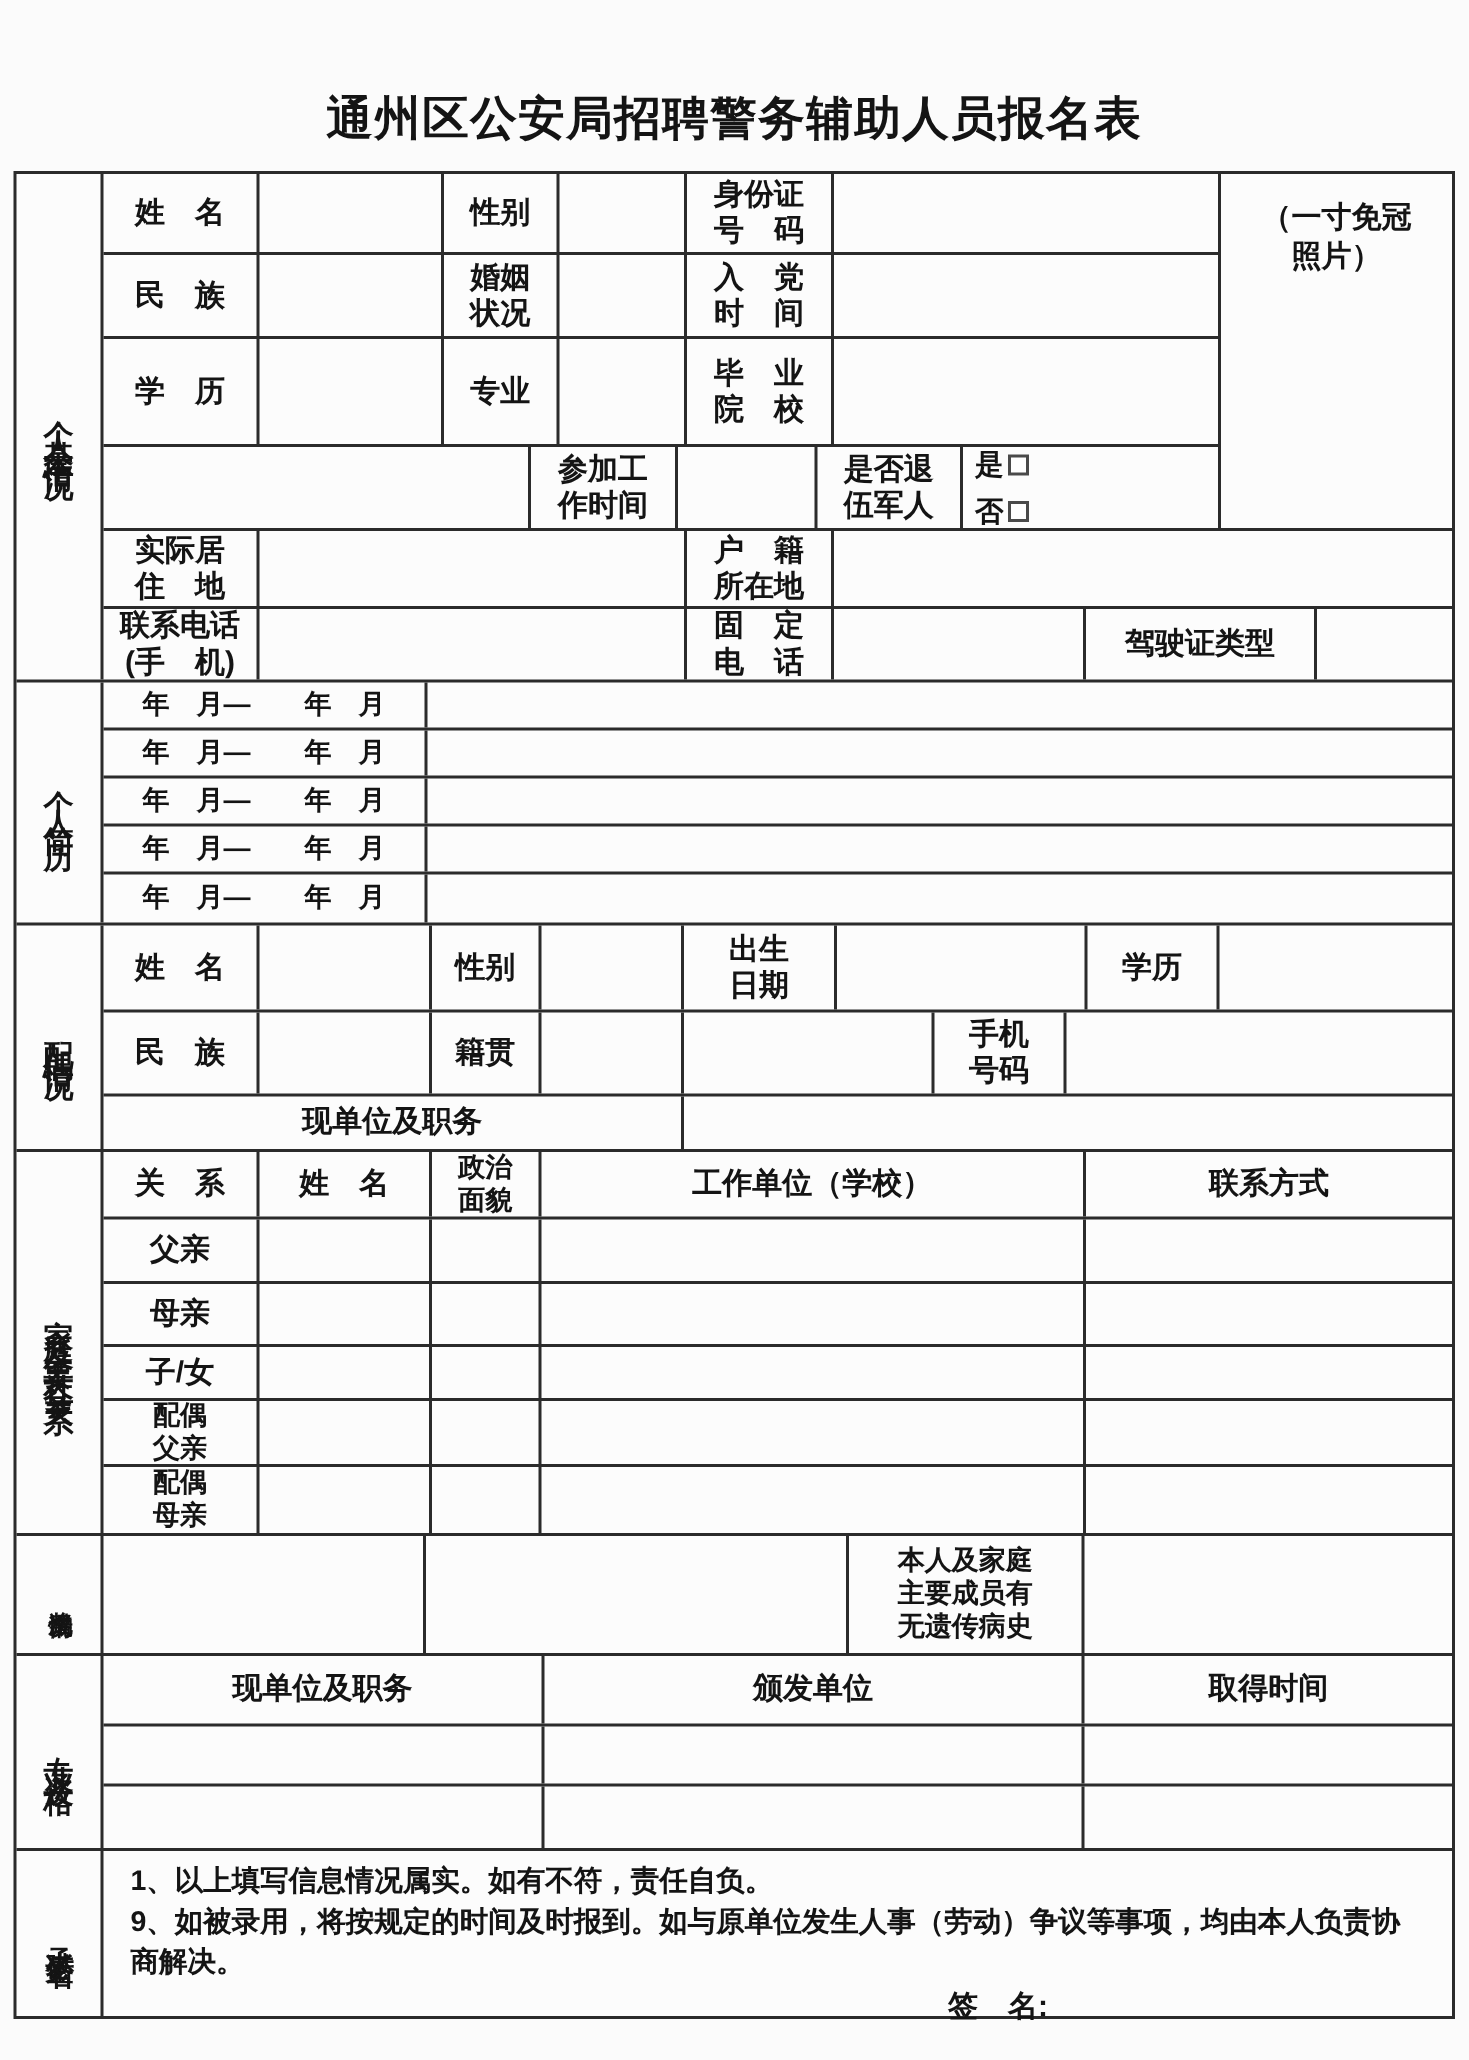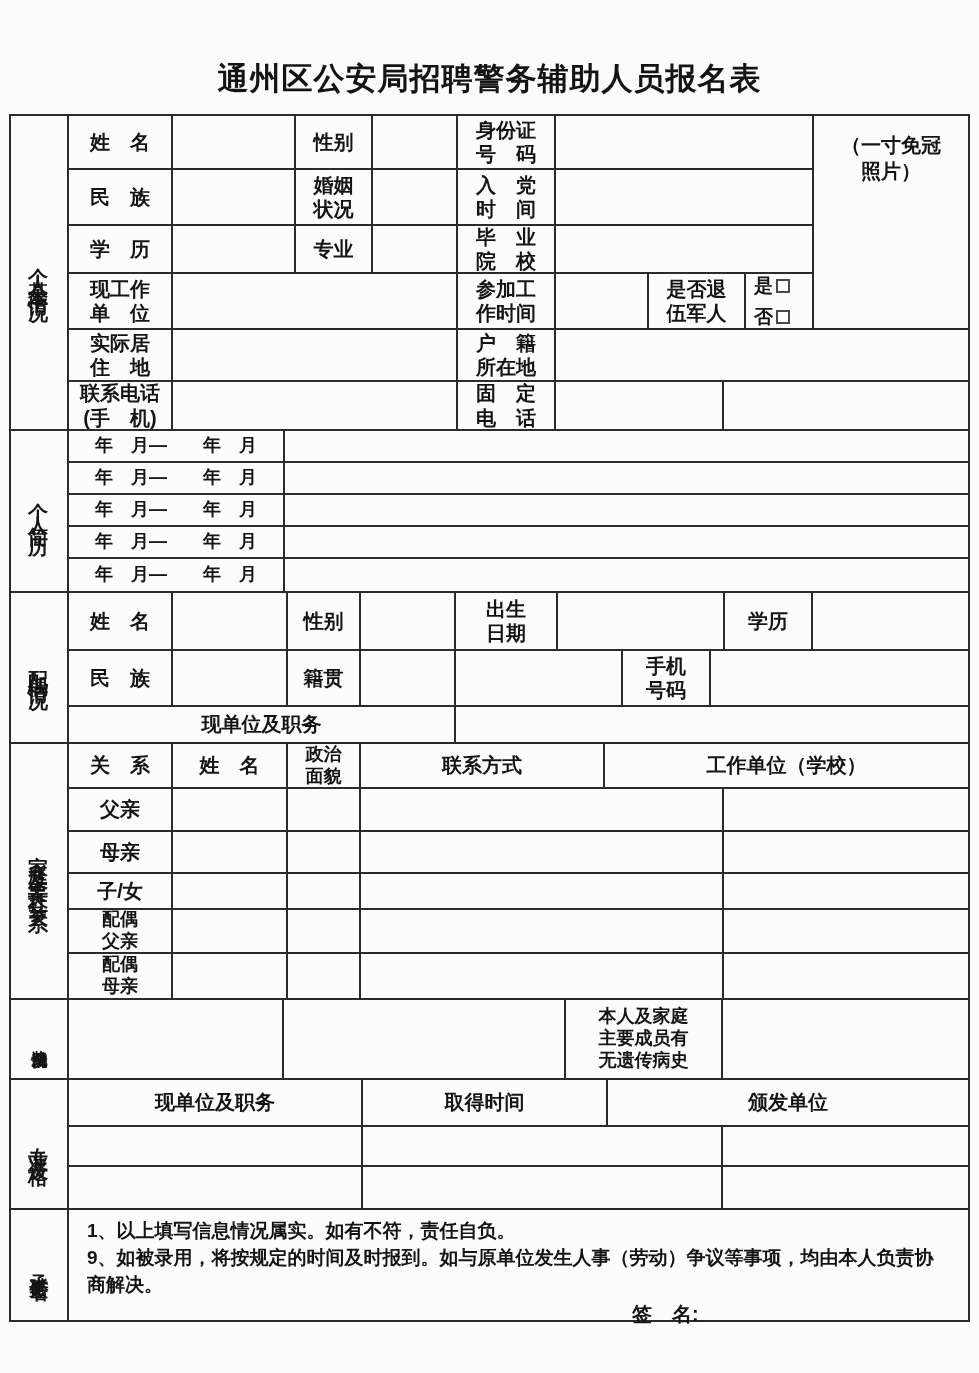--- a/index.html
+++ b/index.html
@@ -123,32 +123,30 @@
             <div class="row" style="height:56px">
               <div class="cell lbl" style="flex:0 0 104px">民　族</div>
               <div class="cell" style="flex:0 0 123px"></div>
               <div class="cell lbl" style="flex:0 0 77px">婚姻
 状况</div>
               <div class="cell" style="flex:0 0 85px"></div>
               <div class="cell lbl" style="flex:0 0 98px">入　党
 时　间</div>
               <div class="cell" style="flex:1"></div>
             </div>
-            <div class="row" style="height:48px">
+            <div class="row" style="height:72px">
               <div class="cell lbl" style="flex:0 0 104px">学　历</div>
               <div class="cell" style="flex:0 0 123px"></div>
               <div class="cell lbl" style="flex:0 0 77px">专业</div>
               <div class="cell" style="flex:0 0 85px"></div>
               <div class="cell lbl" style="flex:0 0 98px">毕　业
 院　校</div>
               <div class="cell" style="flex:1"></div>
             </div>
             <div class="row" style="height:54px">
-              <div class="cell lbl" style="flex:0 0 104px">现工作
-单　位</div>
               <div class="cell" style="flex:0 0 285px"></div>
               <div class="cell lbl" style="flex:0 0 98px">参加工
 作时间</div>
               <div class="cell" style="flex:0 0 93px"></div>
               <div class="cell lbl" style="flex:0 0 97px">是否退
 伍军人</div>
               <div class="cell checkcell" style="flex:1">
                 <span class="checkline">
                   <span>是</span>
                   <span class="cbox"></span>
@@ -173,20 +171,21 @@
 所在地</div>
           <div class="cell" style="flex:1"></div>
         </div>
         <div class="row" style="height:47px">
           <div class="cell lbl" style="flex:0 0 104px">联系电话
 (手　机)</div>
           <div class="cell" style="flex:0 0 285px"></div>
           <div class="cell lbl" style="flex:0 0 98px">固　定
 电　话</div>
           <div class="cell" style="flex:0 0 168px"></div>
+          <div class="cell lbl" style="flex:0 0 154px">驾驶证类型</div>
           <div class="cell" style="flex:1"></div>
         </div>
       </div>
     </div>
 
     <div class="section">
       <div class="seclabel wide">个人简历</div>
       <div class="cells">
         <div class="row" style="height:32px">
           <div class="cell lbl sm" style="flex:0 0 216px">年　月—　　年　月</div>
@@ -243,22 +242,22 @@
     </div>
 
     <div class="section">
       <div class="seclabel">家庭及主要社会关系</div>
       <div class="cells">
         <div class="row" style="height:45px">
           <div class="cell lbl" style="flex:0 0 104px">关　系</div>
           <div class="cell lbl" style="flex:0 0 115px">姓　名</div>
           <div class="cell lbl sm" style="flex:0 0 73px">政治
 面貌</div>
+          <div class="cell lbl" style="flex:0 0 363px">工作单位（学校）</div>
           <div class="cell lbl" style="flex:1">联系方式</div>
-          <div class="cell lbl" style="flex:0 0 363px">工作单位（学校）</div>
         </div>
         <div class="row" style="height:43px">
           <div class="cell lbl" style="flex:0 0 104px">父亲</div>
           <div class="cell" style="flex:0 0 115px"></div>
           <div class="cell" style="flex:0 0 73px"></div>
           <div class="cell" style="flex:0 0 363px"></div>
           <div class="cell" style="flex:1"></div>
         </div>
         <div class="row" style="height:42px">
           <div class="cell lbl" style="flex:0 0 104px">母亲</div>
@@ -306,22 +305,22 @@
           <div class="histval"></div>
         </div>
       </div>
     </div>
 
     <div class="section">
       <div class="seclabel">专业资格</div>
       <div class="cells">
         <div class="row" style="height:47px">
           <div class="cell lbl" style="flex:0 0 294px">现单位及职务</div>
+          <div class="cell lbl" style="flex:0 0 360px">颁发单位</div>
           <div class="cell lbl" style="flex:1">取得时间</div>
-          <div class="cell lbl" style="flex:0 0 360px">颁发单位</div>
         </div>
         <div class="row" style="height:40px">
           <div class="cell" style="flex:0 0 294px"></div>
           <div class="cell" style="flex:0 0 360px"></div>
           <div class="cell" style="flex:1"></div>
         </div>
         <div class="row" style="height:41px">
           <div class="cell" style="flex:0 0 294px"></div>
           <div class="cell" style="flex:0 0 360px"></div>
           <div class="cell" style="flex:1"></div>

